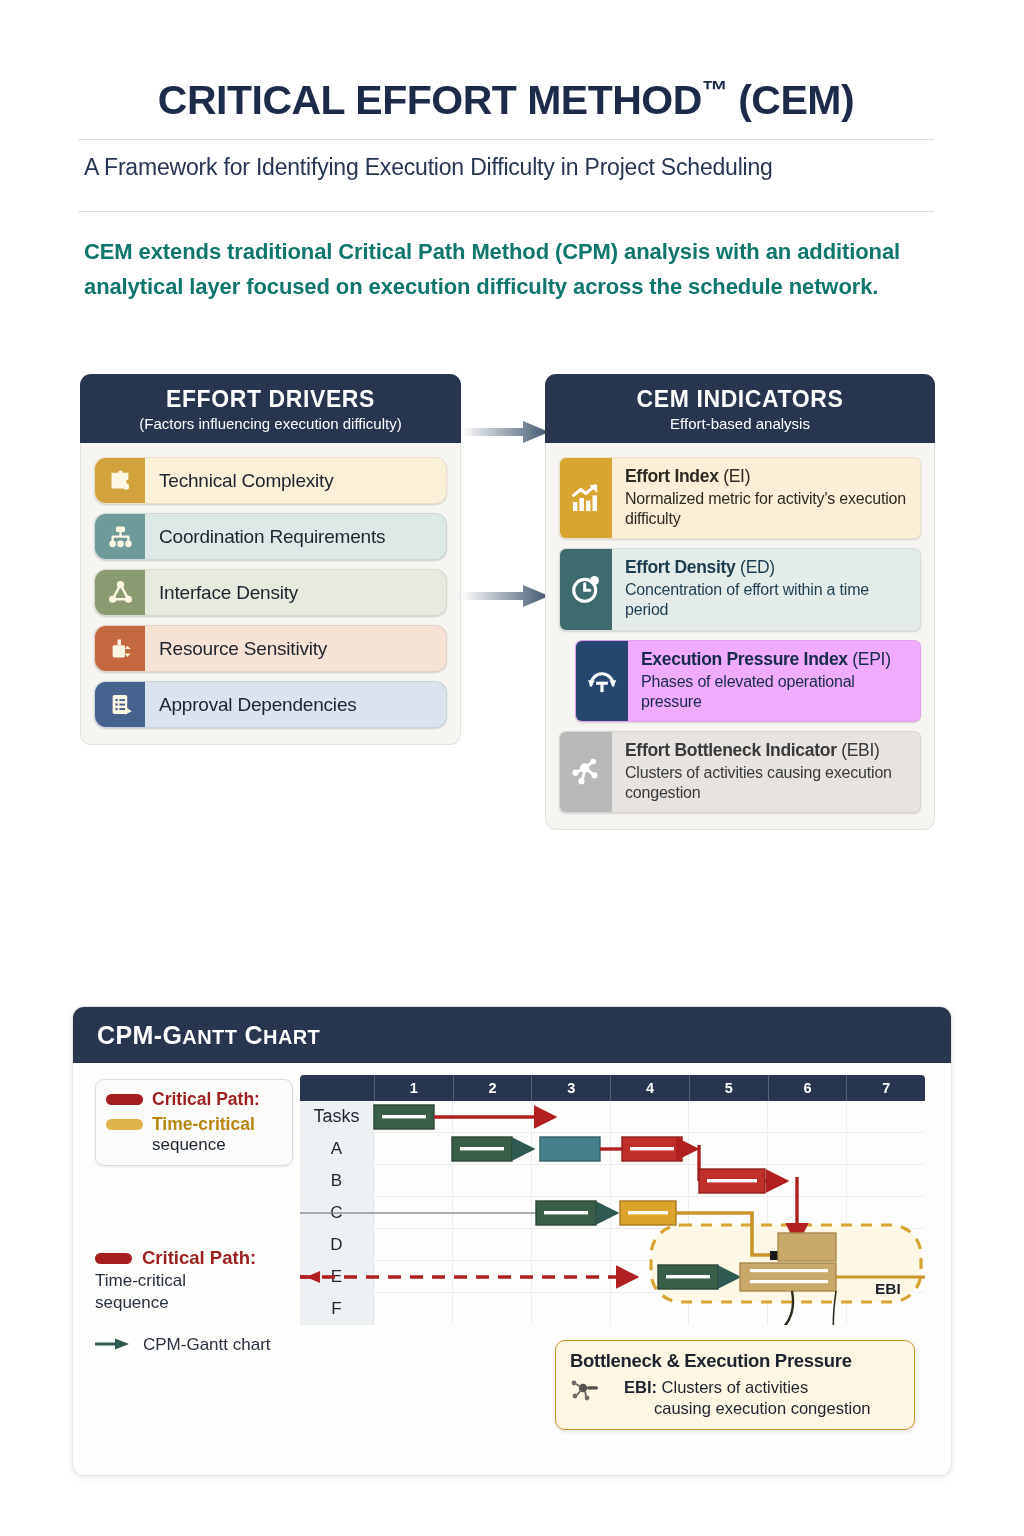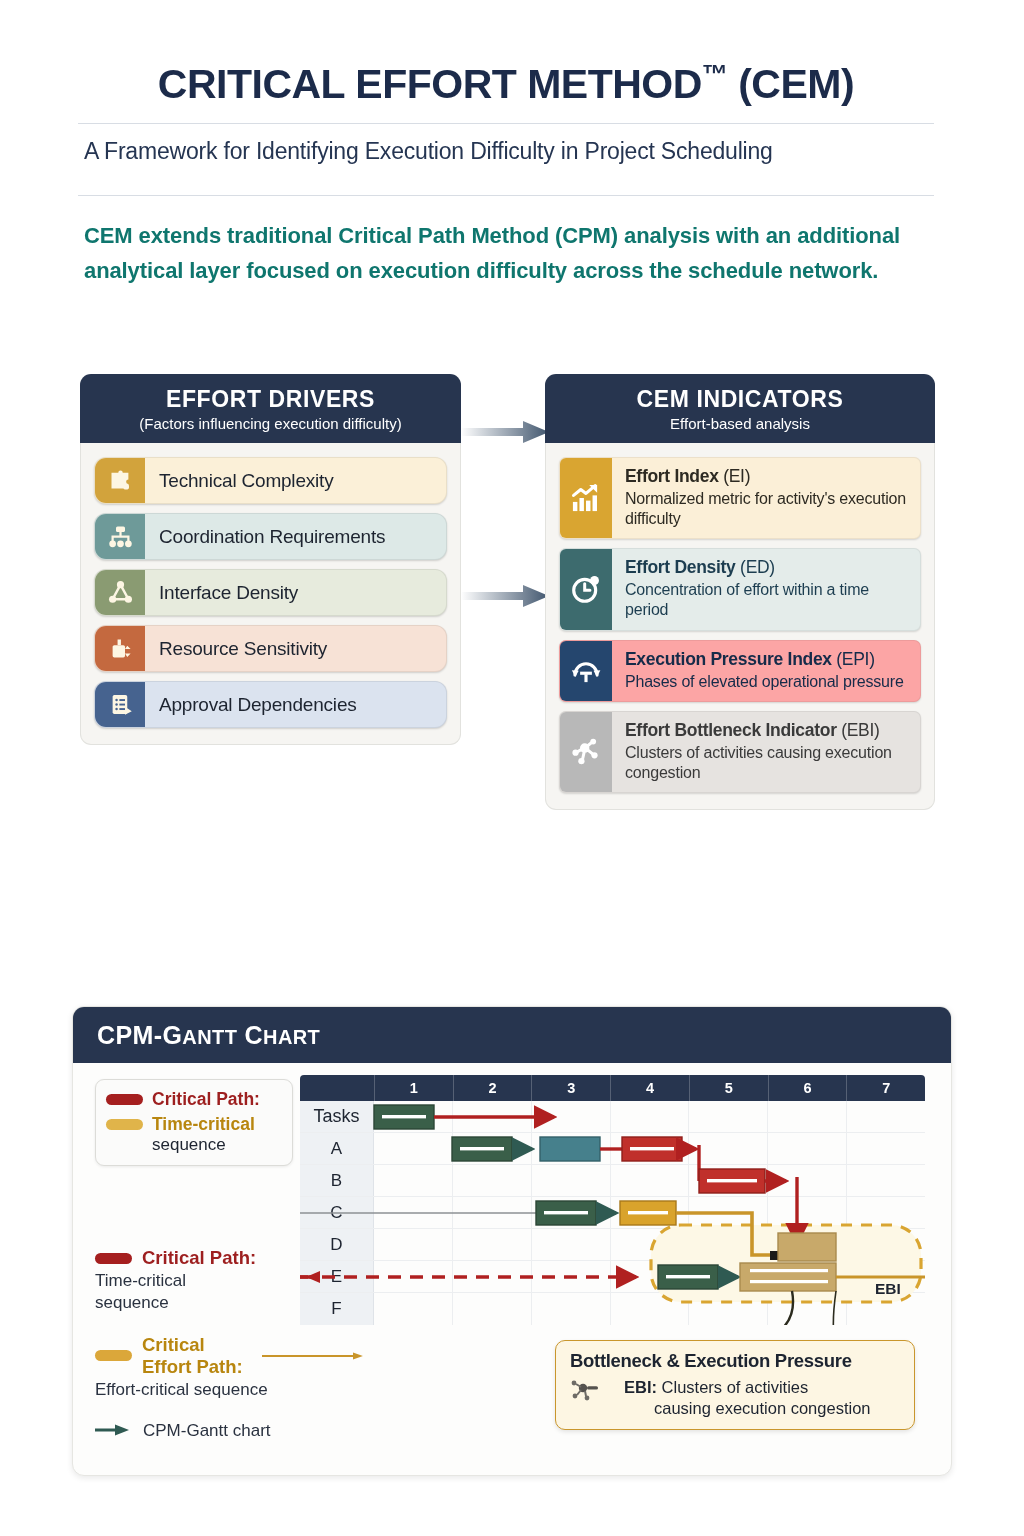--- a/index.html
+++ b/index.html
@@ -6,21 +6,21 @@
   html, body {
     width: 1024px; height: 1536px;
     background: #ffffff;
     font-family: "Liberation Sans", sans-serif;
     color: #1c2b4a;
     overflow: hidden;
   }
   .page { position: relative; width: 1024px; height: 1536px; }
 
   
-  .hdr { position: absolute; left: 78px; top: 60px; width: 856px; }
+  .hdr { position: absolute; left: 78px; top: 76px; width: 856px; }
   .hdr-title {
     font-size: 41px; font-weight: bold; letter-spacing: -0.5px;
     color: #1c2b4a; text-align: center; line-height: 1.1;
   }
   .hdr-title .tm { font-size: 26px; vertical-align: super; }
   .rule { height: 1px; background: #d8dde4; margin: 16px 0 0 0; }
   .hdr-sub {
     font-size: 23px; color: #253552; text-align: left;
     padding: 14px 4px 14px 6px; letter-spacing: -0.2px;
   }
@@ -299,21 +299,21 @@
             </svg>
           </div>
           <div class="ind-txt">
        <div class="ind-ttl" style="color:#1c3d50">
          <span>Effort Density</span>
          <span class="abbr">(ED)</span>
        </div>
        <div class="ind-desc" style="color:#1c3d50">Concentration of effort within a time period</div>
      </div>
         </div>
-        <div class="ind" style="background: #fca5a5;">
+        <div class="ind" style="background: #f0abfc; margin-left: 16px;">
           <div class="ind-ico" style="background:#25466e">
             <svg width="34" height="34" viewBox="0 0 26 26">
         <path d="M4.5 16 A8.4 8.4 0 0 1 21.5 16" stroke="#ffffff" stroke-width="2.3" fill="none" stroke-linecap="round"></path>
         <path d="M2.2 12.5 L4.8 17.6 L7.4 12.9 Z" fill="#ffffff"></path>
         <path d="M18.8 12.9 L21.4 17.6 L24 12.5 Z" fill="#ffffff"></path>
         <rect x="8.5" y="13.5" width="9" height="2.4" fill="#ffffff"></rect>
         <rect x="11.8" y="15.5" width="2.4" height="6" fill="#ffffff"></rect>
             </svg>
           </div>
           <div class="ind-txt">
@@ -364,31 +364,20 @@
     </div>
 
     <div id="legend-bottom">
         <div class="lgb">
           <div class="lgb-head">
             <span class="pill" style="background:#a51f1f"></span>
             <span class="lgb-t-red">Critical Path:</span>
           </div>
           <div class="lgb-sub">Time-critical</div>
           <div class="lgb-sub">sequence</div>
-        </div>
-        <div class="lgb">
-          <div class="lgb-head">
-            <span class="pill" style="background:#dba73a"></span>
-            <span class="lgb-t-gold">Critical Effort Path:</span>
-            <svg width="168" height="14" viewBox="0 0 168 14" style="margin-left:6px">
-      <path d="M0,7 L150,7" stroke="#c9952a" stroke-width="3"></path>
-              <path d="M148,1.5 L164,7 L148,12.5 Z" fill="#c9952a"></path>
-            </svg>
-          </div>
-          <div class="lgb-sub">Effort-critical sequence</div>
         </div>
         <div class="lgb">
           <div class="lgb-head">
             <svg width="38" height="14" viewBox="0 0 38 14">
       <path d="M0,7 L22,7" stroke="#2f5a52" stroke-width="3.2"></path>
               <path d="M20,1.5 L34,7 L20,12.5 Z" fill="#2f5a52"></path>
             </svg>
             <span class="lgb-sub" style="margin-top:0">CPM-Gantt chart</span>
           </div>
         </div>

